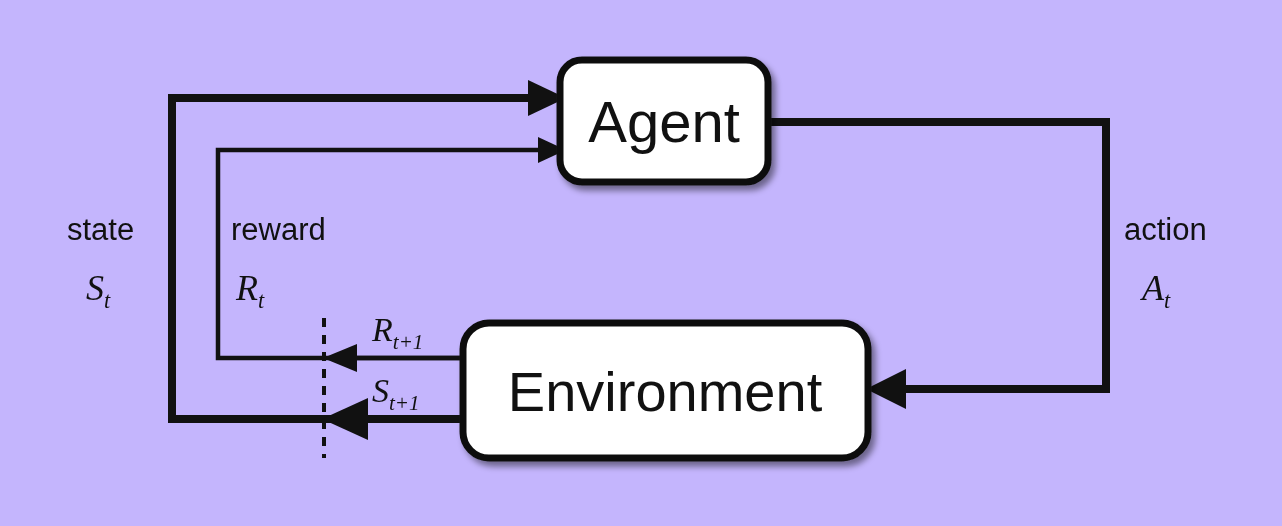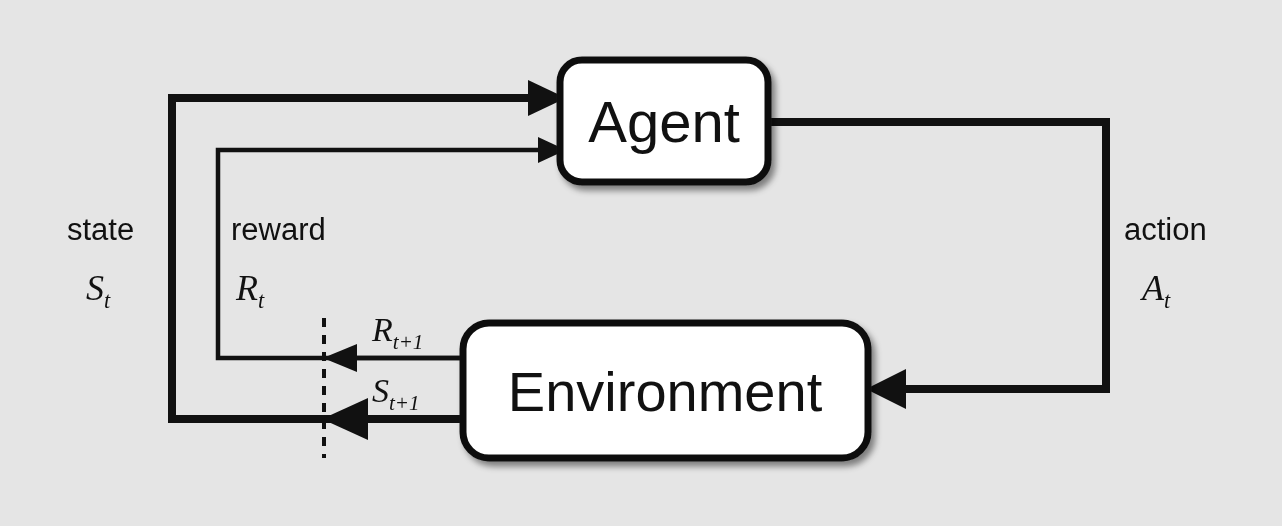--- a/index.html
+++ b/index.html
@@ -5,21 +5,21 @@
 <style>
   html, body {
     margin: 0;
     padding: 0;
     background: #ffffff;
   }
   #canvas {
     position: relative;
     width: 1282px;
     height: 526px;
-    background: #e5e5e5;
+    background: #c4b5fd;
     overflow: hidden;
     font-family: "Liberation Sans", sans-serif;
   }
   #diagram-svg {
     position: absolute;
     left: 0;
     top: 0;
     width: 1282px;
     height: 526px;
     display: block;

